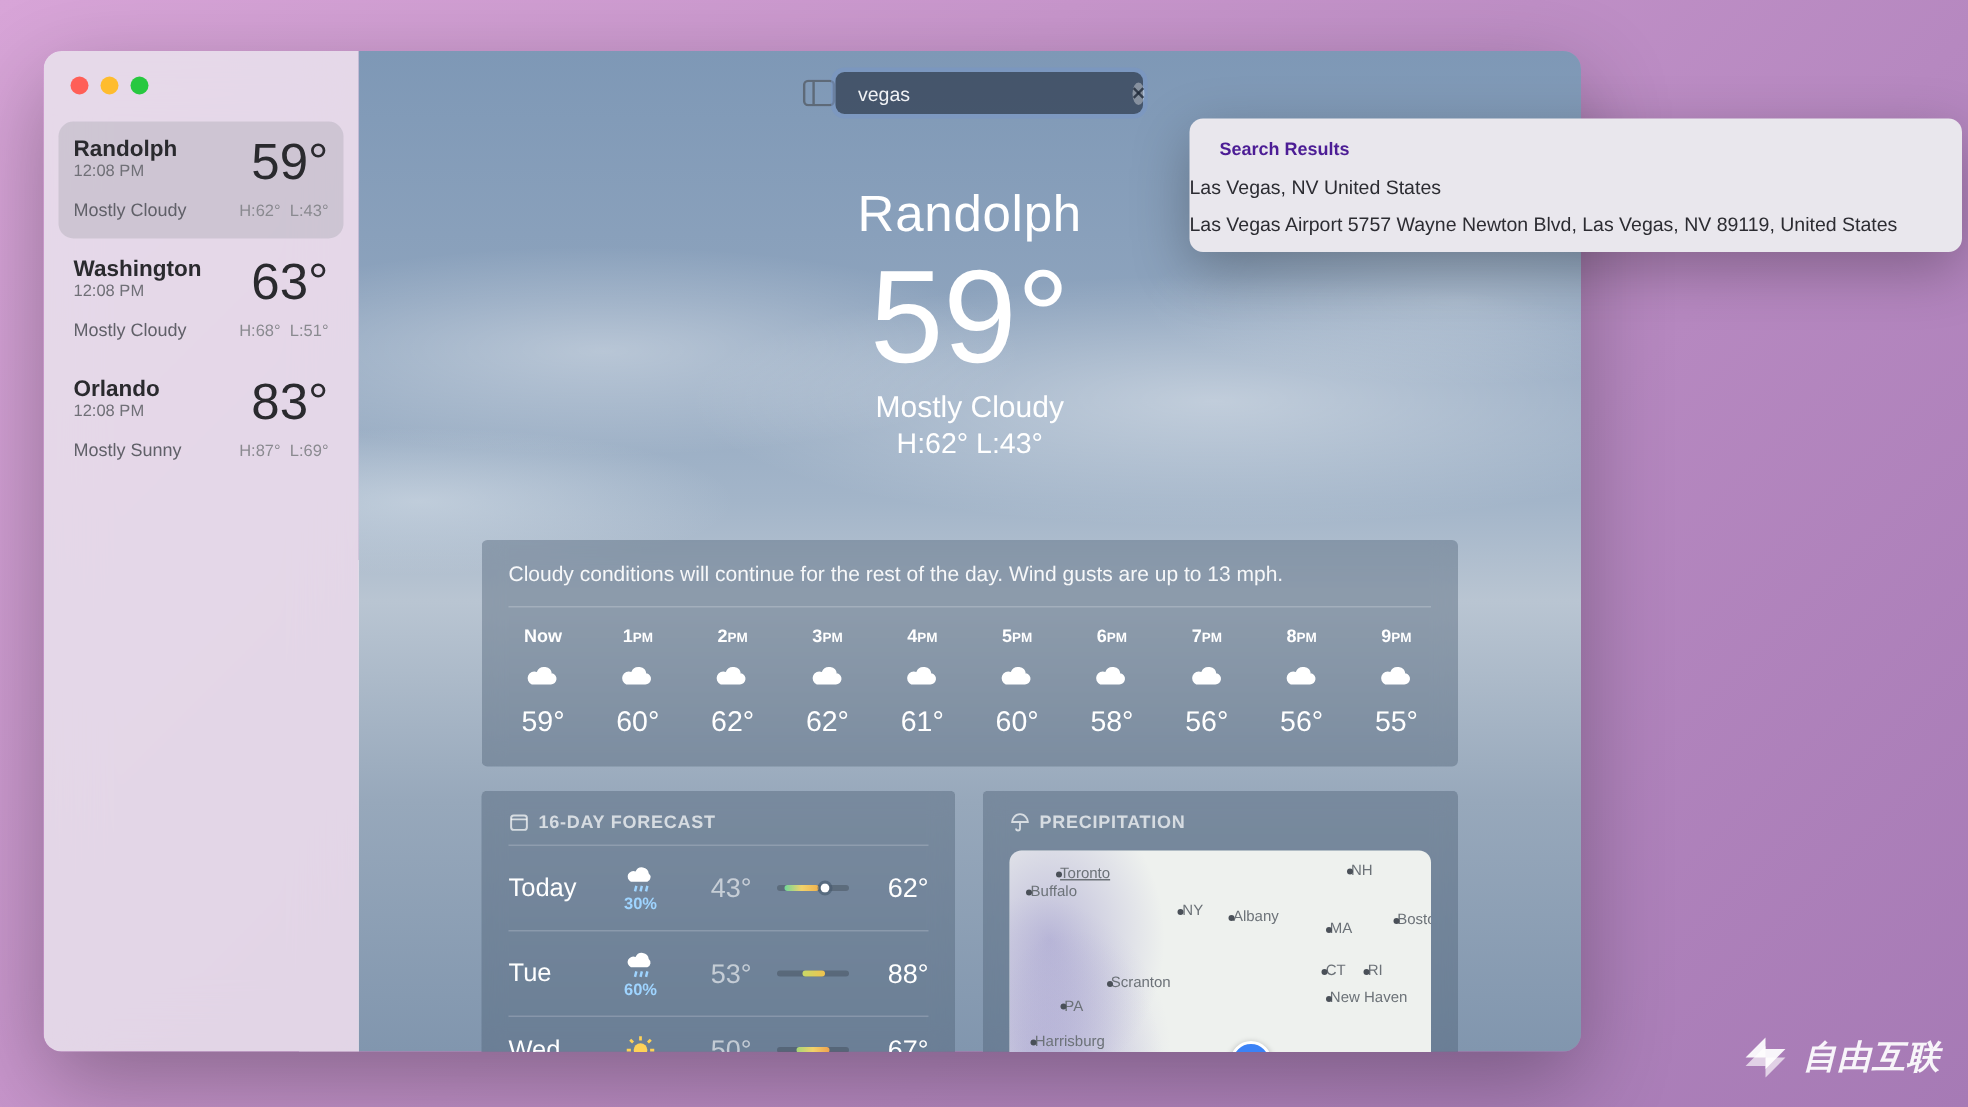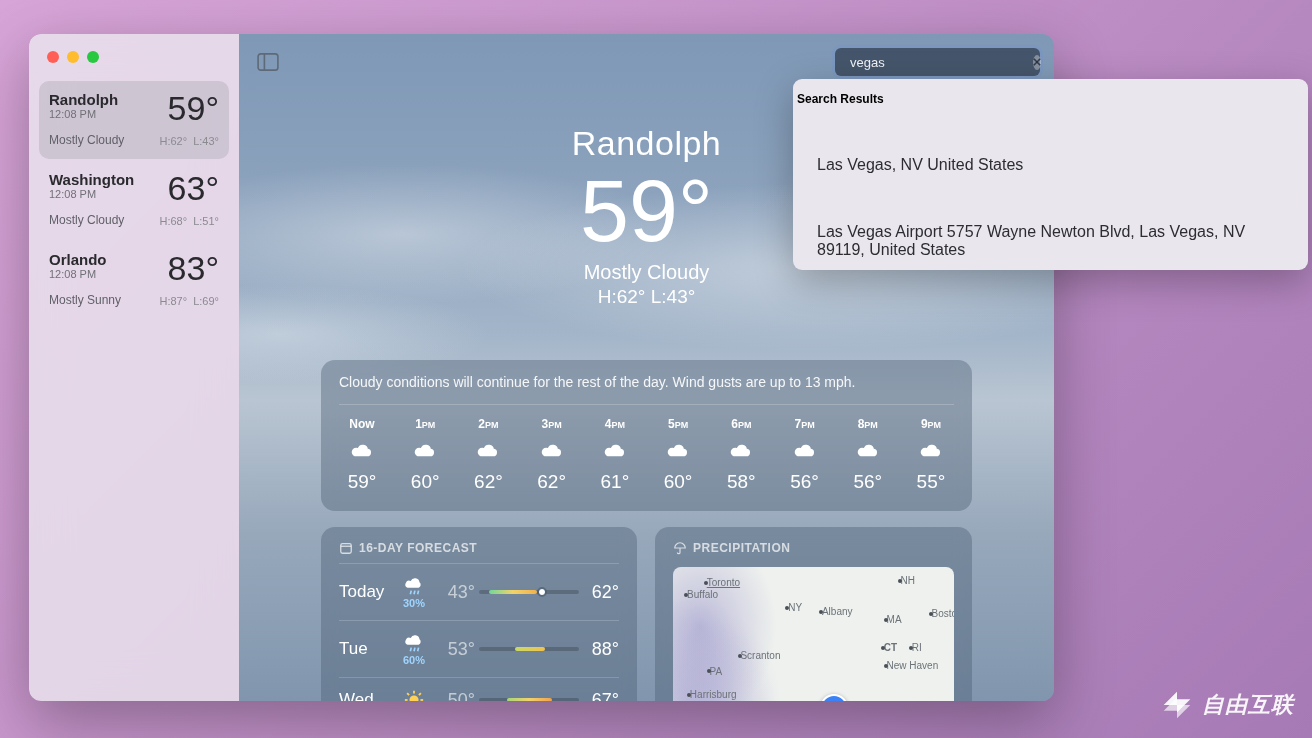--- a/index.html
+++ b/index.html
@@ -38,21 +38,21 @@
   background: linear-gradient(to bottom, #7e98b6 0%, #8da3bd 25%, #a3b5c9 45%, #b9c5d2 55%, #97a8bb 75%, #8196ae 100%);
 }
 .main::before {
   content:''; position:absolute; inset:0;
   background:
    radial-gradient(ellipse 400px 100px at 20% 30%, rgba(255,255,255,.35), transparent 70%),
    radial-gradient(ellipse 500px 120px at 70% 35%, rgba(255,255,255,.4), transparent 70%),
    radial-gradient(ellipse 300px 80px at 90% 25%, rgba(255,255,255,.25), transparent 70%),
    radial-gradient(ellipse 300px 70px at 5% 45%, rgba(220,228,236,.5), transparent 70%);
 }
-.toolbar { position:relative; display:flex; justify-content:space-between; align-items:center; padding:14px 14px 0 18px; z-index:2;}
+.toolbar { position:relative; display:flex; justify-content:center; align-items:center; padding:14px 14px 0 18px; z-index:2;}
 .toggle-icon { width:22px; height:18px; color:#5e6a78; }
 .search-wrap { position:relative; }
 .search-box {
   width:205px; height:28px; border-radius:6px;
   background:rgba(20,30,45,.55); display:flex; align-items:center;
   padding:0 8px; gap:7px;
   box-shadow: 0 0 0 3px rgba(120,150,200,.5);
 }
 .search-box input {
   flex:1; background:transparent; border:0; outline:0; color:#f0f2f5;
@@ -61,36 +61,36 @@
 .search-icon{width:14px;height:14px;color:rgba(255,255,255,.65);}
 .clear-btn{width:15px;height:15px;border-radius:50%;background:rgba(255,255,255,.35);display:flex;align-items:center;justify-content:center;cursor:pointer;}
 .clear-btn svg{width:8px;height:8px;color:rgba(30,40,55,.8);}
 .hero { position:relative; text-align:center; margin-top:48px; color:#fff; z-index:1;}
 .hero-name { font-size:34px; font-weight:400; letter-spacing:.5px;}
 .hero-temp { font-size:88px; font-weight:200; line-height:1; margin:4px 0 6px;}
 .hero-cond { font-size:20px; font-weight:400;}
 .hero-hl { font-size:19px; font-weight:500; margin-top:2px;}
 .cards { position:relative; padding:52px 82px 0; z-index:1; display:flex; flex-direction:column; gap:16px;}
 .card {
-  background:rgba(70,90,110,.38); border-radius:14px; padding:14px 18px; color:#fff;
+  background:rgba(70,90,110,.38); border-radius:4px; padding:14px 18px; color:#fff;
   backdrop-filter: blur(8px);
 }
 .summary { font-size:14px; color:rgba(255,255,255,.92); padding-bottom:14px; border-bottom:1px solid rgba(255,255,255,.2);}
 .hourly { display:flex; justify-content:space-between; padding:12px 0 4px;}
 .hour-col{display:flex;flex-direction:column;align-items:center;gap:8px;min-width:46px;}
 .hour-t{font-size:12px;font-weight:600;}
 .hour-t .ampm{font-size:9px;}
 .hour-temp{font-size:19px;font-weight:500;}
 .cloud-icon{width:24px;height:24px;}
 .sunset-icon{width:26px;height:22px;}
 .lower { display:flex; gap:18px; }
 .forecast-card{flex:0 0 316px;}
 .card-header{display:flex;align-items:center;gap:6px;font-size:12px;letter-spacing:.5px;color:rgba(255,255,255,.7);font-weight:600;padding-bottom:8px;}
 .card-header svg{width:14px;height:14px;}
-.fc-row{display:flex;align-items:center;gap:4px;padding:11px 0;border-top:1px solid rgba(255,255,255,.18);}
+.fc-row{display:flex;align-items:center;gap:17px;padding:11px 0;border-top:1px solid rgba(255,255,255,.18);}
 .fc-day{width:50px;font-size:17px;font-weight:500;}
 .fc-icon-wrap{width:42px;display:flex;flex-direction:column;align-items:center;}
 .fc-icon-wrap svg{width:22px;height:22px;}
 .fc-chance{font-size:11px;color:#9fd4ff;font-weight:700;}
 .fc-lo{width:36px;text-align:right;font-size:18px;color:rgba(255,255,255,.6);}
 .fc-bar{flex:1;height:4px;border-radius:2px;background:rgba(0,0,0,.2);position:relative;}
 .fc-fill{position:absolute;height:100%;border-radius:2px;}
 .fc-dot{position:absolute;width:6px;height:6px;border-radius:50%;background:#fff;top:-1px;outline:2px solid rgba(70,90,110,.6);}
 .fc-hi{width:36px;text-align:right;font-size:18px;font-weight:500;}
 .precip-card{flex:1;}
@@ -103,22 +103,22 @@
 .map-label{position:absolute;font-size:10px;color:#6c7278;font-weight:500;white-space:nowrap;}
 .map-dot{position:absolute;width:4px;height:4px;border-radius:50%;background:#4a5058;}
 .map-pin{position:absolute;width:28px;height:28px;border-radius:50%;background:#3b82f6;border:2.5px solid #fff;display:flex;align-items:center;justify-content:center;color:#fff;font-size:13px;font-weight:700;box-shadow:0 1px 4px rgba(0,0,0,.3);}
 
 .search-popup{
   position:absolute; left:793px; top:79px; width:515px;
   background:#e9e7ed; border-radius:9px; padding:10px 0 6px;
   box-shadow: 0 12px 38px rgba(0,0,0,.28);
   z-index:20;
 }
-.sr-header{font-size:12px;font-weight:700;color:#000000;padding:3px 4px 6px;}
-.sr-item{font-size:16px;color:#2c2c32;padding:5px 24px;cursor:pointer;margin-top:39px;}
+.sr-header{font-size:12px;font-weight:700;color:#4c1d95;padding:3px 20px 6px;}
+.sr-item{font-size:13px;color:#2c2c32;padding:5px 0;cursor:pointer;}
 
 .watermark{position:absolute;right:18px;bottom:14px;display:flex;align-items:center;gap:6px;color:rgba(255,255,255,.92);font-weight:800;font-size:22px;font-style:italic;letter-spacing:1px;}
 .watermark svg{width:38px;height:38px;}
 </style>
 </head>
 <body>
 
 <div class="app-window">
   <aside class="sidebar">
     <div class="traffic-lights">
@@ -367,21 +367,21 @@
                 <div class="map-label" style="left: 5%; top: 11%;">Buffalo</div>
                 <div class="map-dot" style="left: 4%; top: 13%;"></div>
                 <div class="map-label" style="left: 41%; top: 18%;">NY</div>
                 <div class="map-dot" style="left: 40%; top: 20%;"></div>
                 <div class="map-label" style="left: 53%; top: 20%;">Albany</div>
                 <div class="map-dot" style="left: 52%; top: 22%;"></div>
                 <div class="map-label" style="left: 92%; top: 21%;">Boston</div>
                 <div class="map-dot" style="left: 91%; top: 23%;"></div>
                 <div class="map-label" style="left: 76%; top: 24%;">MA</div>
                 <div class="map-dot" style="left: 75%; top: 26%;"></div>
-                <div class="map-label" style="left: 75%; top: 38%; font-weight: bold;">CT</div>
+                <div class="map-label" style="left: 75%; top: 38%;">CT</div>
                 <div class="map-dot" style="left: 74%; top: 40%;"></div>
                 <div class="map-label" style="left: 85%; top: 38%;">RI</div>
                 <div class="map-dot" style="left: 84%; top: 40%;"></div>
                 <div class="map-label" style="left: 24%; top: 42%;">Scranton</div>
                 <div class="map-dot" style="left: 23%; top: 44%;"></div>
                 <div class="map-label" style="left: 76%; top: 47%;">New Haven</div>
                 <div class="map-dot" style="left: 75%; top: 49%;"></div>
                 <div class="map-label" style="left: 13%; top: 50%;">PA</div>
                 <div class="map-dot" style="left: 12%; top: 52%;"></div>
                 <div class="map-label" style="left: 6%; top: 62%;">Harrisburg</div>

